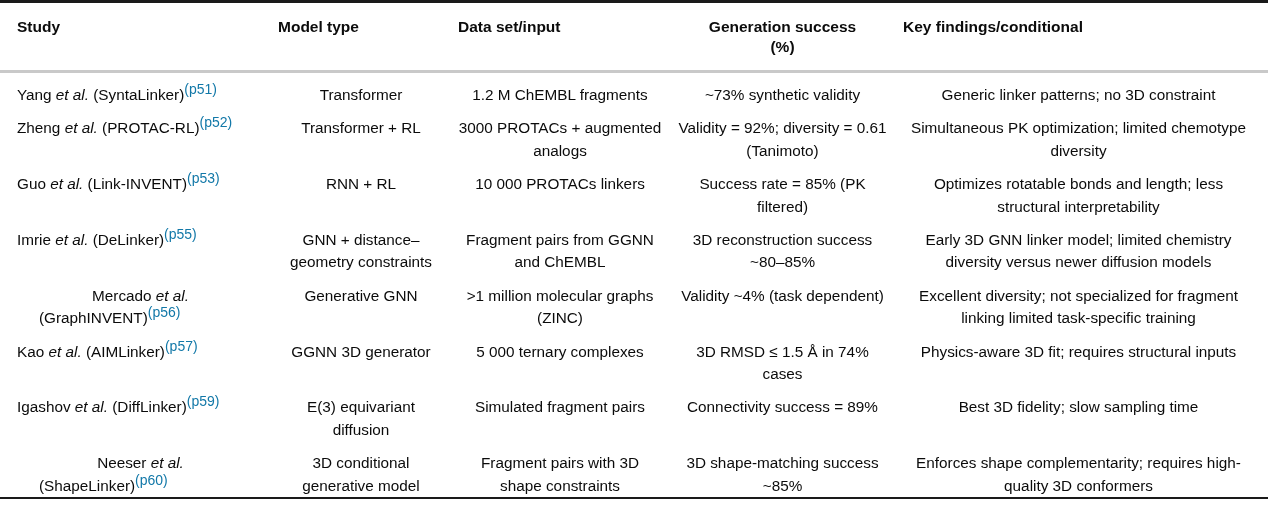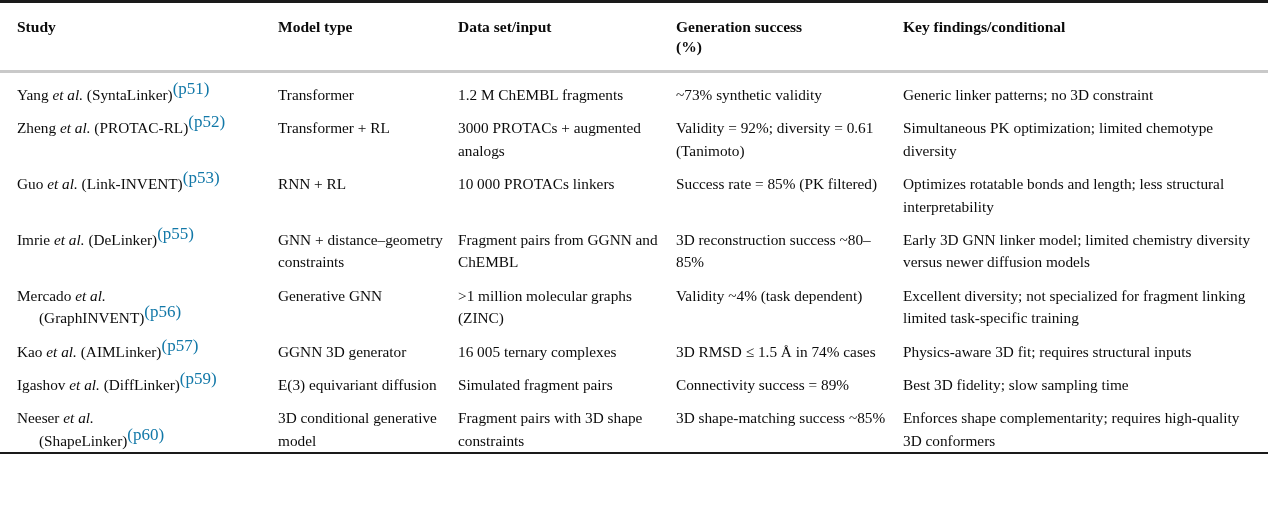--- a/index.html
+++ b/index.html
@@ -13,21 +13,20 @@
     font-family: "Liberation Sans", sans-serif;
     color: #0b0b0b;
     overflow: hidden;
   }
 
   #table-wrap {
     position: relative;
     width: 1004px;
     height: 523px;
     box-sizing: border-box;
-    font-family: Liberation Serif, serif;
   }
 
   table.data-table {
     width: 1268px;
     border-collapse: collapse;
     table-layout: fixed;
   }
 
   
   table.data-table thead tr.header-row {
@@ -84,27 +83,27 @@
   }
   .study-name .indent-line {
     display: block;
     padding-left: 22px;
   }
   .italic-etal {
     font-style: italic;
   }
   sup.ref {
     color: #1278a8;
-    font-size: 17px;
+    font-size: 14px;
     line-height: 0;
     vertical-align: super;
     font-weight: normal;
     margin-top: 28px;
   }
-  .cell-text { display: block; }
+  .cell-text { display: block; text-align: center; }
 </style>
 </head>
 <body>
 
 <div id="table-wrap">
   <table class="data-table">
     <colgroup>
       <col class="col-study">
       <col class="col-model">
       <col class="col-dataset">
@@ -221,21 +220,21 @@
           </td>
         </tr>
         <tr class="data-row">
           <td class="td-study">
             <span class="study-name"><span>Kao</span> <span class="italic-etal">et al.</span> <span>(AIMLinker)</span><sup class="ref">(p57)</sup></span>
           </td>
           <td>
             <span class="cell-text">GGNN 3D generator</span>
           </td>
           <td>
-            <span class="cell-text">16 005 ternary complexes</span>
+            <span class="cell-text">5 000 ternary complexes</span>
           </td>
           <td>
             <span class="cell-text">3D RMSD ≤ 1.5 Å in 74% cases</span>
           </td>
           <td>
             <span class="cell-text">Physics-aware 3D fit; requires structural inputs</span>
           </td>
         </tr>
         <tr class="data-row">
           <td class="td-study">

